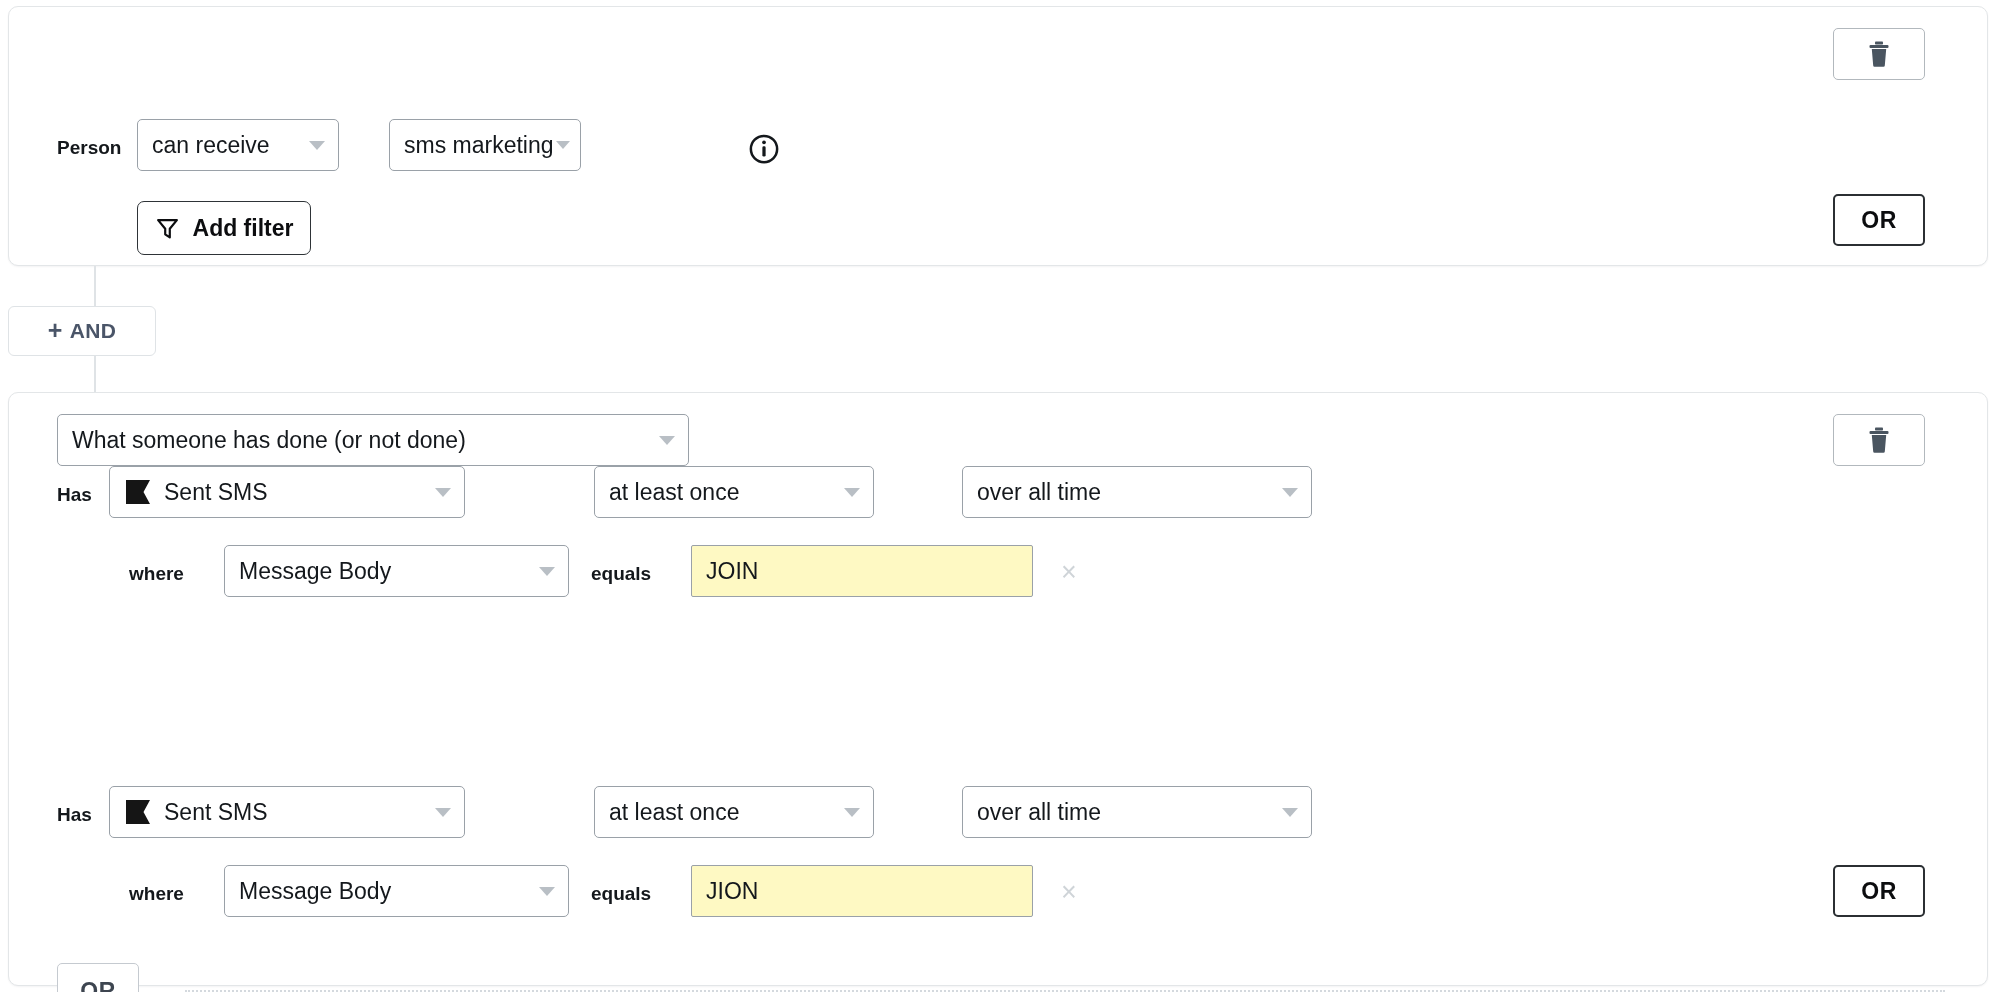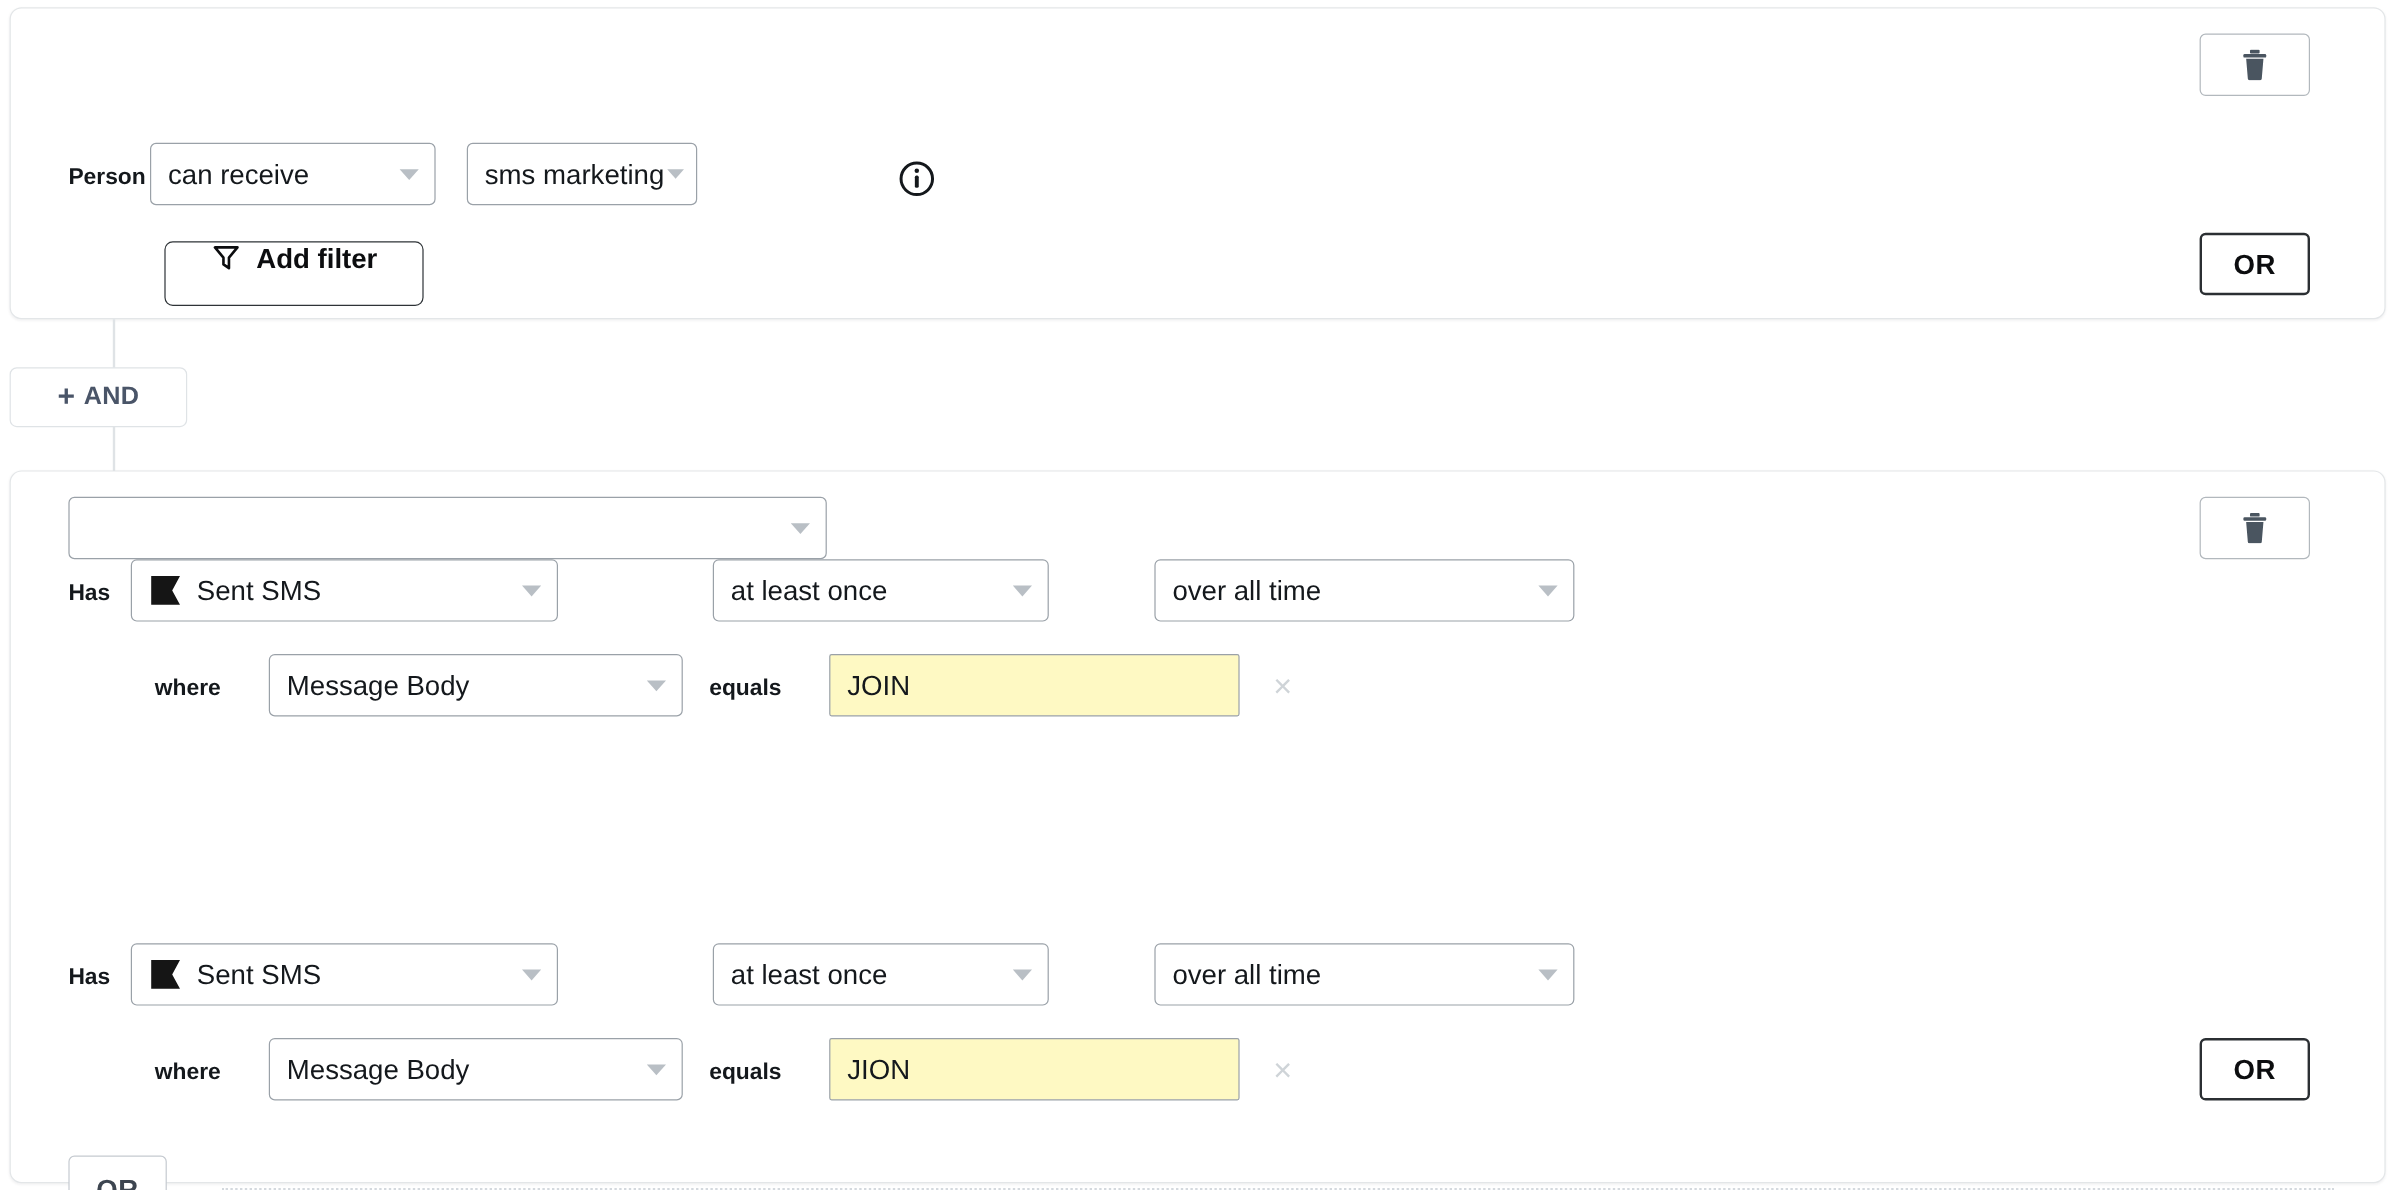--- a/index.html
+++ b/index.html
@@ -156,26 +156,27 @@
     color: #0c0d0f;
     letter-spacing: 0.5px;
     cursor: pointer;
   }
 
   
   #add-filter-btn {
     position: absolute;
     left: 128px;
     top: 194px;
-    width: 216px;
+    width: 174px;
     height: 54px;
     background: #ffffff;
     border: 1px solid #2e3337;
     border-radius: 7px;
     display: flex;
+    align-items: center;
     justify-content: center;
     gap: 13px;
     font-size: 23px;
     font-weight: bold;
     color: #0c0d0f;
     cursor: pointer;
   }
 
   
   #info-icon {
@@ -242,21 +243,21 @@
   <div class="trash-btn" style="top:21px;">
     <svg class="trash-icon" width="22" height="26" viewBox="0 0 22 26">
       <rect x="7" y="0.5" width="8" height="3" rx="0.8" fill="#4a5560"></rect>
       <rect x="1.5" y="4" width="19" height="3" rx="1" fill="#4a5560"></rect>
       <path d="M3.8 8 H18.2 L16.8 24.6 A1.3 1.3 0 0 1 15.5 25.8 H6.5 A1.3 1.3 0 0 1 5.2 24.6 Z" fill="#4a5560"></path>
     </svg>
   </div>
 
   <div class="label" style="left:48px; top:130px;">Person</div>
 
-  <div class="select inline-caret" style="position:absolute; left:116px; top:112px; width:238px; height:52px;">
+  <div class="select inline-caret" style="position:absolute; left:128px; top:112px; width:202px; height:52px;">
     <span>can receive</span>
     <span class="caret"></span>
   </div>
 
   <div class="select inline-caret" style="position:absolute; left:380px; top:112px; width:192px; height:52px; padding-right:22px;">
     <span>sms marketing</span>
     <span class="caret" style="right:10px; border-left-width:7px; border-right-width:7px; border-top-width:8px;"></span>
   </div>
 
   <svg id="info-icon" viewBox="0 0 24 24">
@@ -282,20 +283,21 @@
 <div id="and-button">
   <span class="plus">+</span>
   <span>AND</span>
 </div>
 
 <div class="connector" id="connector-bottom"></div>
 
 <div class="card" id="card-two">
 
   <div class="big-select select inline-caret" style="top:21px;">
+    <span>What someone has done (or not done)</span>
     <span class="caret"></span>
   </div>
 
   <div class="trash-btn" style="top:21px;">
     <svg class="trash-icon" width="22" height="26" viewBox="0 0 22 26">
       <rect x="7" y="0.5" width="8" height="3" rx="0.8" fill="#4a5560"></rect>
       <rect x="1.5" y="4" width="19" height="3" rx="1" fill="#4a5560"></rect>
       <path d="M3.8 8 H18.2 L16.8 24.6 A1.3 1.3 0 0 1 15.5 25.8 H6.5 A1.3 1.3 0 0 1 5.2 24.6 Z" fill="#4a5560"></path>
     </svg>
   </div>

